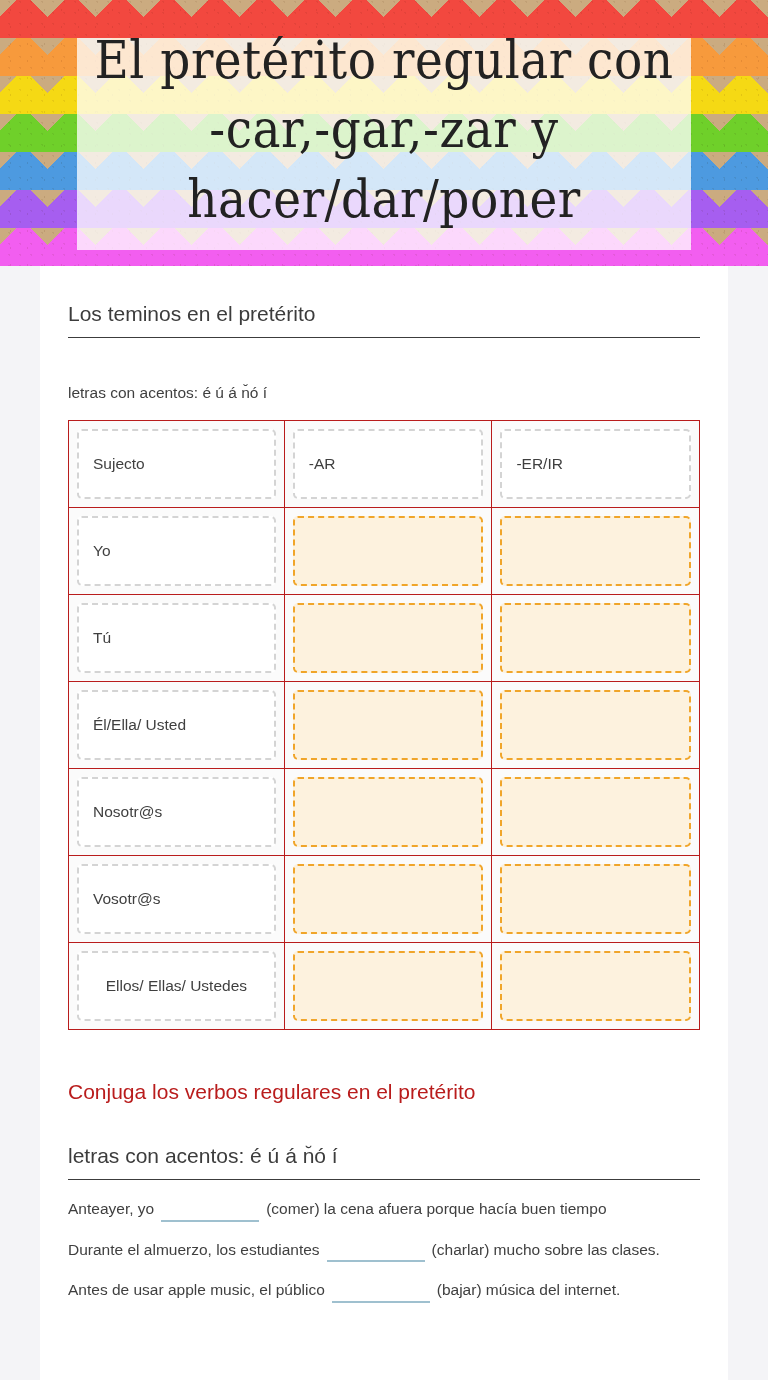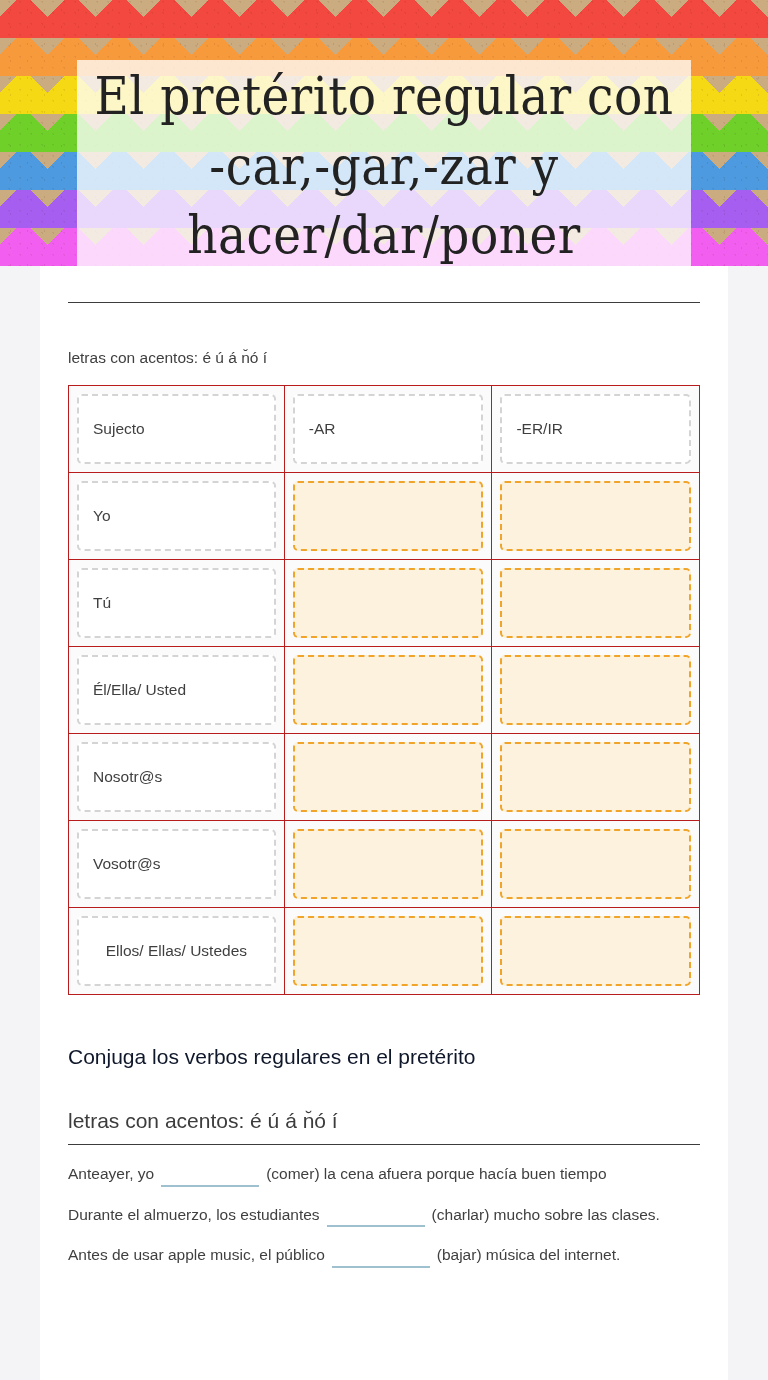--- a/index.html
+++ b/index.html
@@ -65,24 +65,22 @@
 
   
   .title-panel {
     position: absolute;
     left: 77px;
     top: 38px;
     width: 614px;
     height: 212px;
     background: rgba(255,255,255,.76);
     display: flex;
-    align-items: center;
     justify-content: center;
     z-index: 5;
-    margin-top: 22px;
   }
   .title-text {
     font-family: "DejaVu Serif", serif;
     font-size: 47px;
     line-height: 1.32;
     color: #222;
     text-align: center;
     letter-spacing: .5px;
     padding: 0 10px;
     transform: scaleY(1.12);
@@ -151,21 +149,21 @@
   .cell-box.blank {
     border: 2px dashed #f0a52a;
     background: #fdf2de;
     min-height: 70px;
   }
 
   
   .section2 { margin-top: 50px; }
   .section-title2 {
     font-size: 21px;
-    color: #0f172a;
+    color: #b91c1c;
     font-weight: 400;
     margin-bottom: 40px;
   }
   .accents-big {
     font-size: 21px;
     color: #3c3c3c;
     padding-bottom: 11px;
   }
   .rule2 {
     height: 1px;
@@ -232,20 +230,21 @@
     </div>
   <div class="kraft-tex"></div>
   <div class="title-panel">
     <div class="title-text">El pretérito regular con -car,-gar,-zar y hacer/dar/poner</div>
   </div>
 </div>
 
 <div class="card">
 
   <div>
+    <div class="section-title">Los teminos en el pretérito</div>
     <div class="rule"></div>
     <div class="accents-small">letras con acentos: é  ú  á n̆ó í</div>
 
     <table class="tbl">
       <tbody id="tableBody">
           <tr>
             <td class="subject-col">
               <div class="cell-box">Sujecto</div>
             </td>
             <td>

